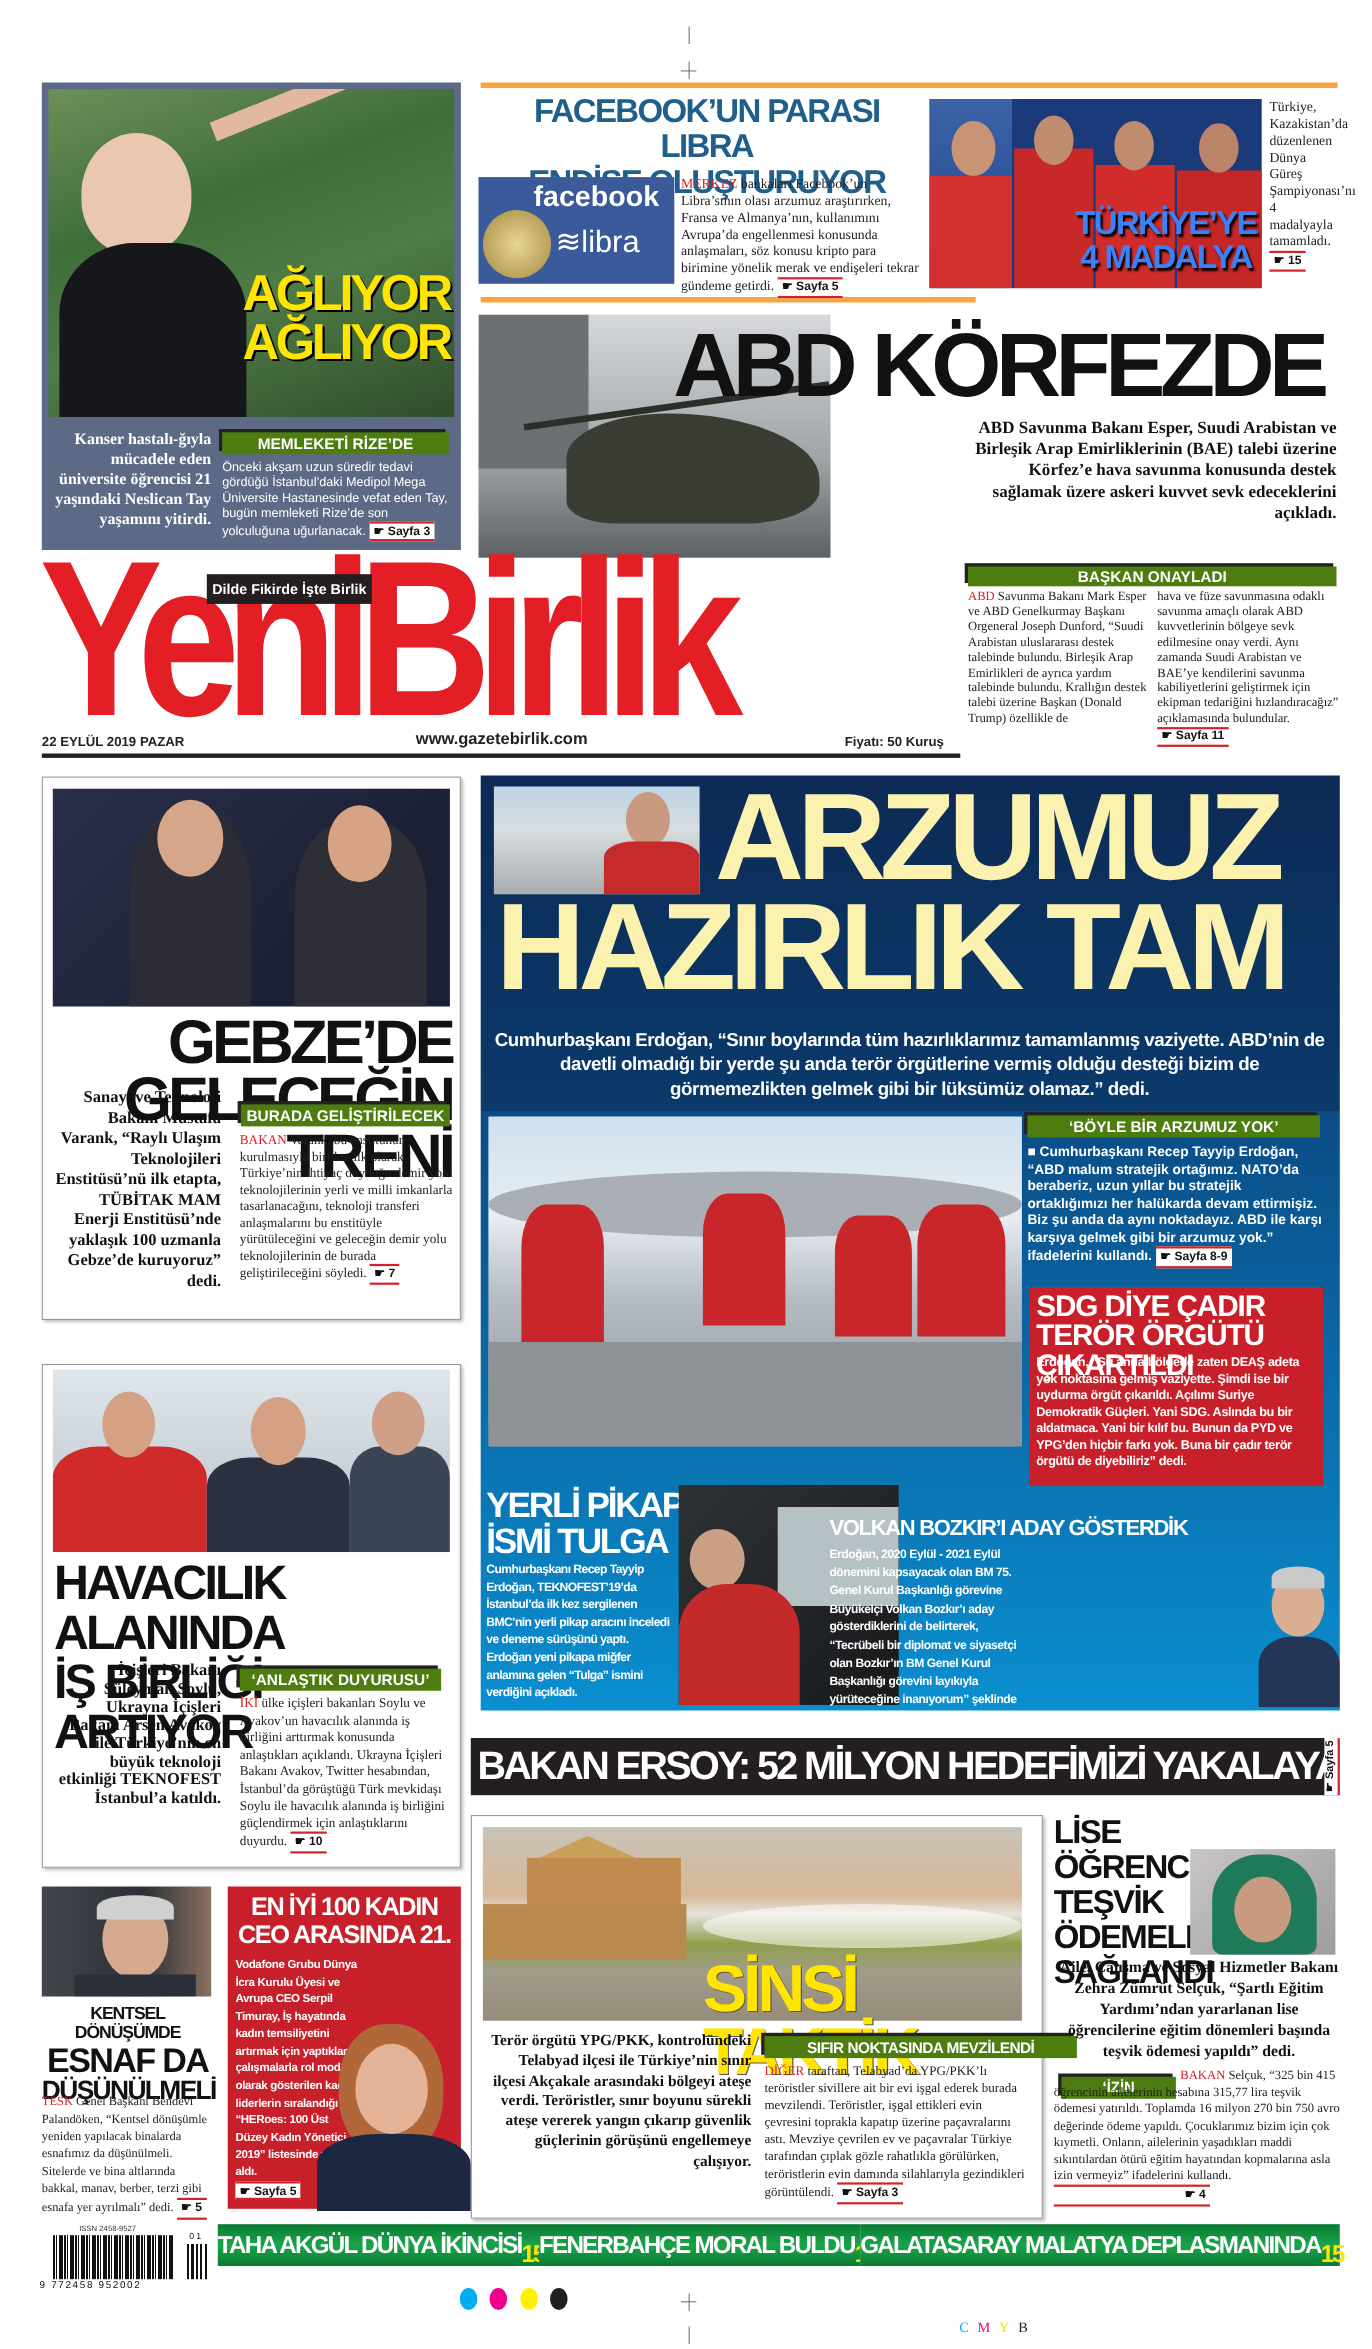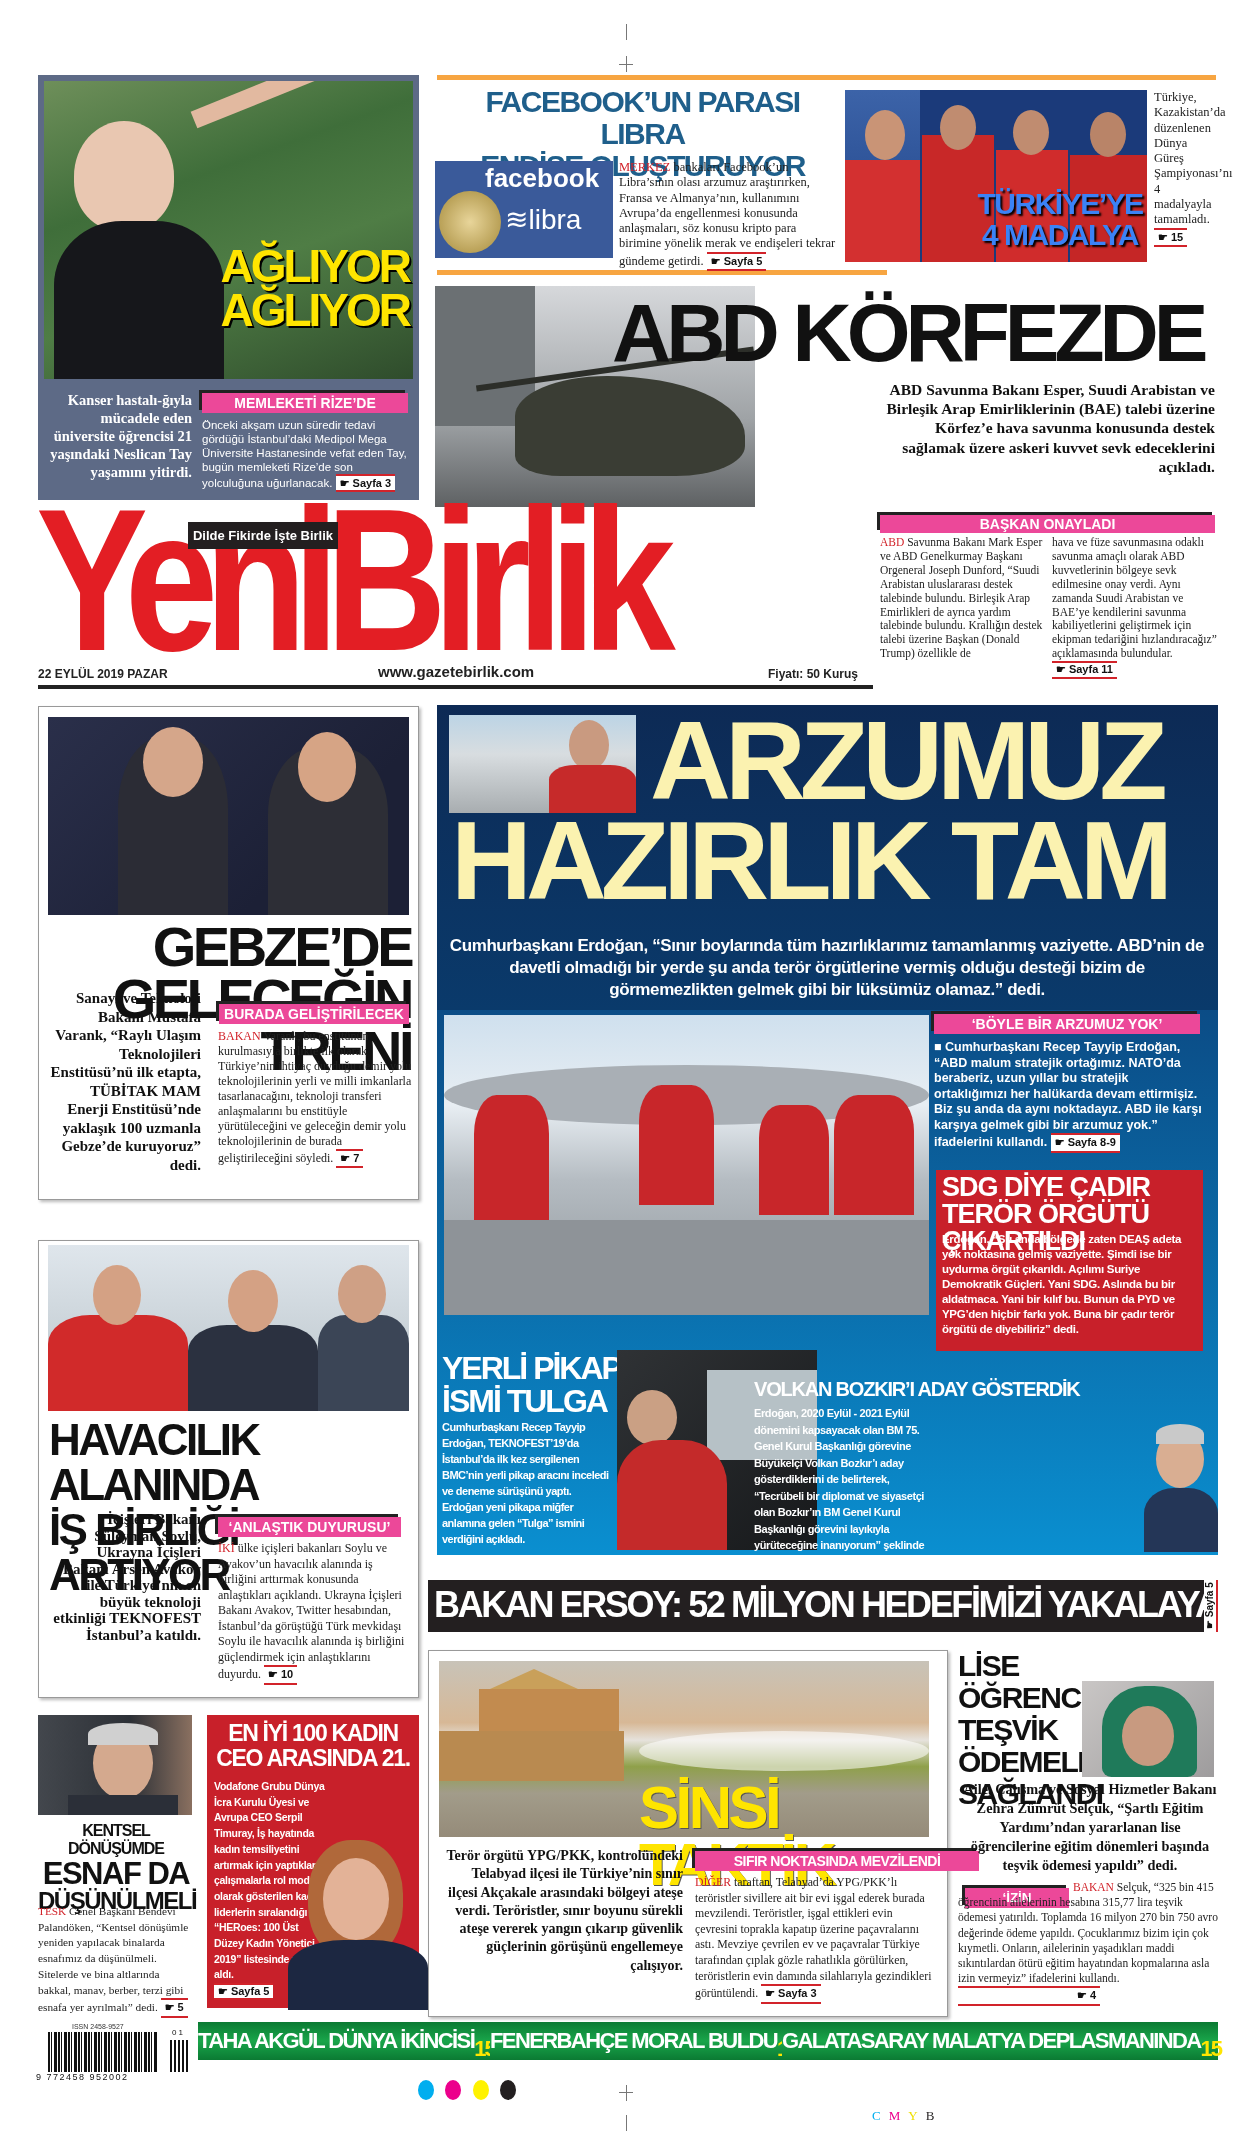--- a/index.html
+++ b/index.html
@@ -3,21 +3,21 @@
 <meta charset="utf-8">
 <style>
 *{box-sizing:border-box;margin:0;padding:0}
 body{width:1247px;height:2135px;background:#fff;position:relative;overflow:hidden;font-family:"Liberation Serif",serif;color:#1a1a1a}
 .abs{position:absolute}
 .ser{font-family:"Liberation Serif",serif}
 .sans{font-family:"Liberation Sans",sans-serif}
 .hl{font-family:"Liberation Sans",sans-serif;font-weight:bold;line-height:0.95;letter-spacing:-2px}
 .photo{position:absolute;overflow:hidden}
 .pageref{font-family:"Liberation Sans",sans-serif;font-weight:bold;font-size:11px;border-top:2px solid #d2232a;border-bottom:2px solid #d2232a;padding:0 4px;display:inline-block;white-space:nowrap;background:#fff;color:#111}
-.redtag{background:#ec4899;color:#fff;font-family:"Liberation Sans",sans-serif;font-weight:bold;text-align:center;box-shadow:-3px -3px 0 #222}
+.redtag{background:#4d7c0f;color:#fff;font-family:"Liberation Sans",sans-serif;font-weight:bold;text-align:center;box-shadow:-3px -3px 0 #222}
 .body{font-family:"Liberation Serif",serif;font-size:12.5px;line-height:15.2px;color:#222}
 .lede{font-family:"Liberation Serif",serif;font-weight:bold;font-size:16px;line-height:19px;text-align:right;color:#111}
 .kick{color:#d2232a}
 .box{position:absolute;border:1px solid #999;box-shadow:2px 2px 3px #bbb}
 .tick{position:absolute;background:#777}
 </style>
 </head>
 <body>
 
 <div class="tick" style="left:626px;top:24px;width:1px;height:16px"></div>

